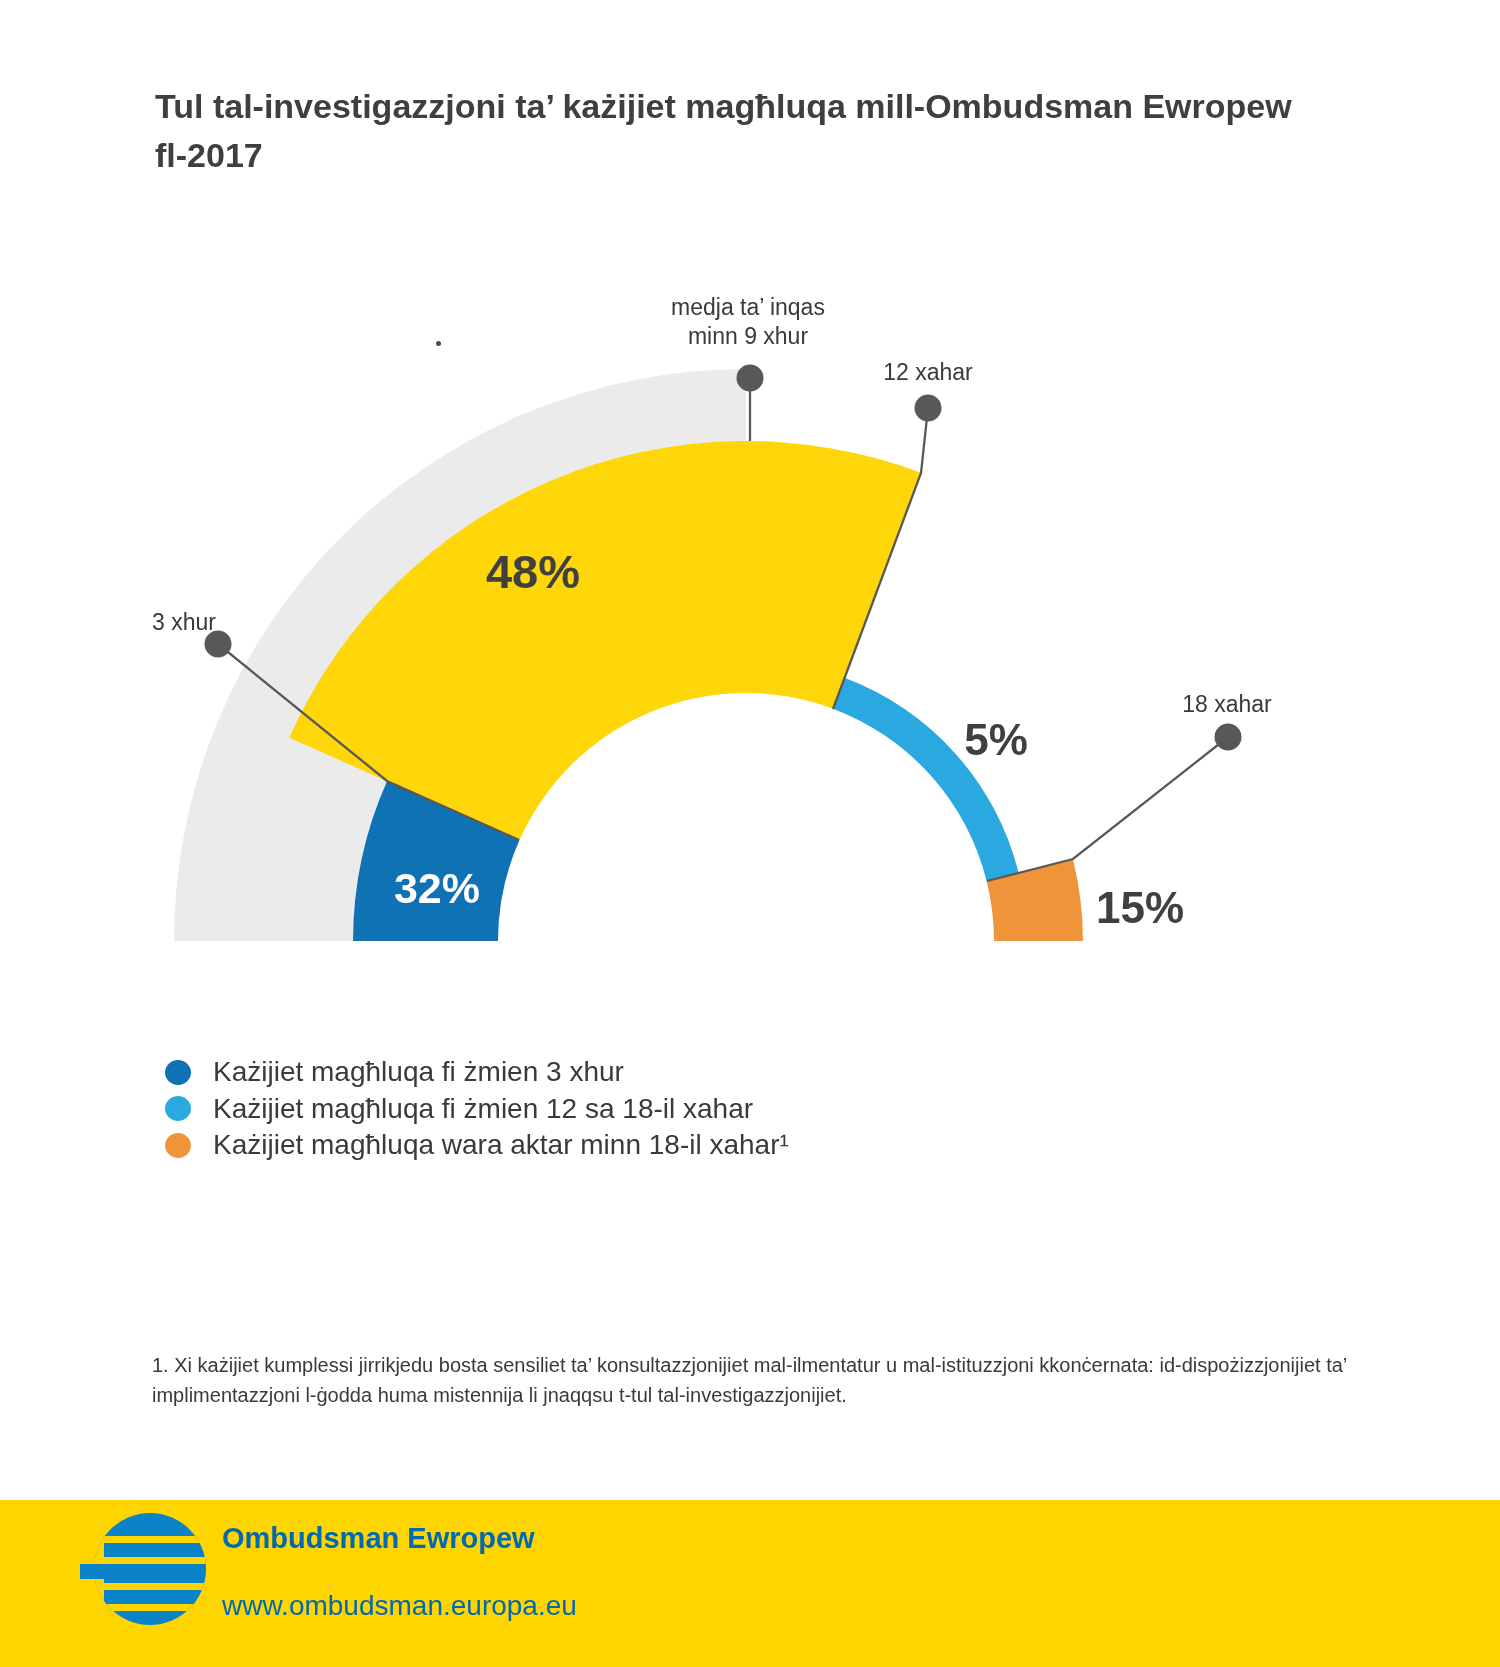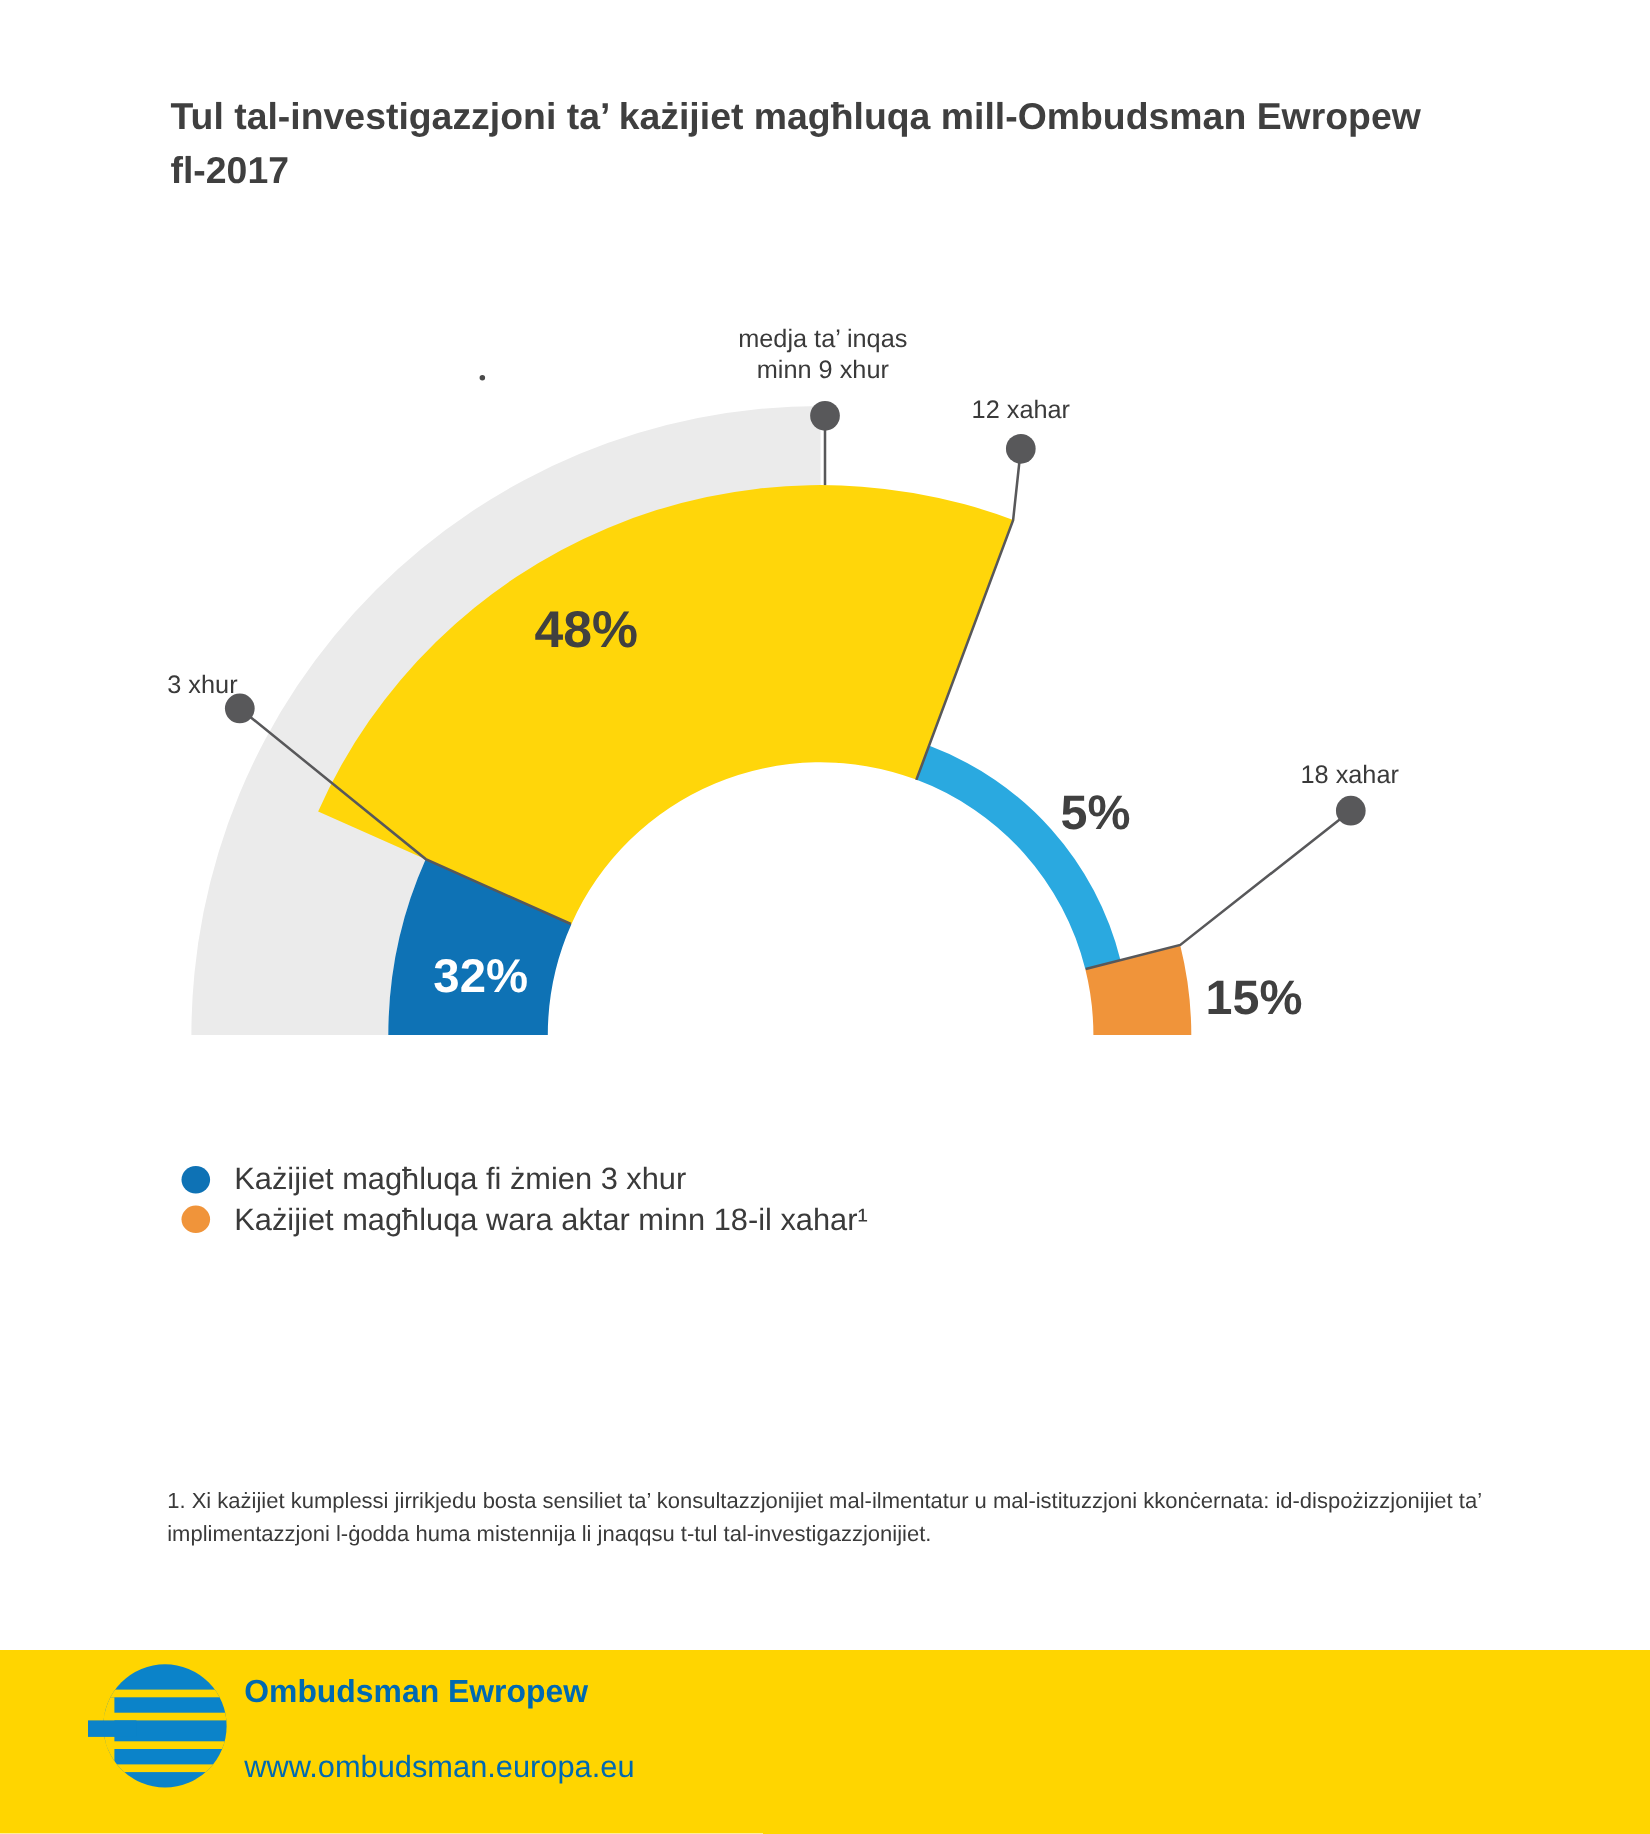--- a/index.html
+++ b/index.html
@@ -69,20 +69,24 @@
   <div class="abs pct pct-15">15%</div>
 
   <div class="abs stray-dot"></div>
 
   <div class="abs legend">
     <div class="legend-row">
       <span class="legend-dot" id="ldot0" style="background: rgb(14, 114, 181);"></span>
       <span class="legend-label">Każijiet magħluqa fi żmien 3 xhur</span>
     </div>
     <div class="legend-row">
+      <span class="legend-dot" id="ldot2" style="background: rgb(42, 169, 224);"></span>
+      <span class="legend-label">Każijiet magħluqa fi żmien 12 sa 18-il xahar</span>
+    </div>
+    <div class="legend-row">
       <span class="legend-dot" id="ldot3" style="background: rgb(240, 148, 58);"></span>
       <span class="legend-label">Każijiet magħluqa wara aktar minn 18-il xahar¹</span>
     </div>
   </div>
 
   <div class="abs footnote">1.  Xi każijiet kumplessi jirrikjedu bosta sensiliet ta’ konsultazzjonijiet mal-ilmentatur u mal-istituzzjoni kkonċernata: id-dispożizzjonijiet ta’ implimentazzjoni l-ġodda huma mistennija li jnaqqsu t-tul tal-investigazzjonijiet.</div>
 
   <div class="abs footer-bar"></div>
 
   <svg class="abs footer-logo" width="128" height="120" viewBox="0 0 128 120" xmlns="http://www.w3.org/2000/svg">

